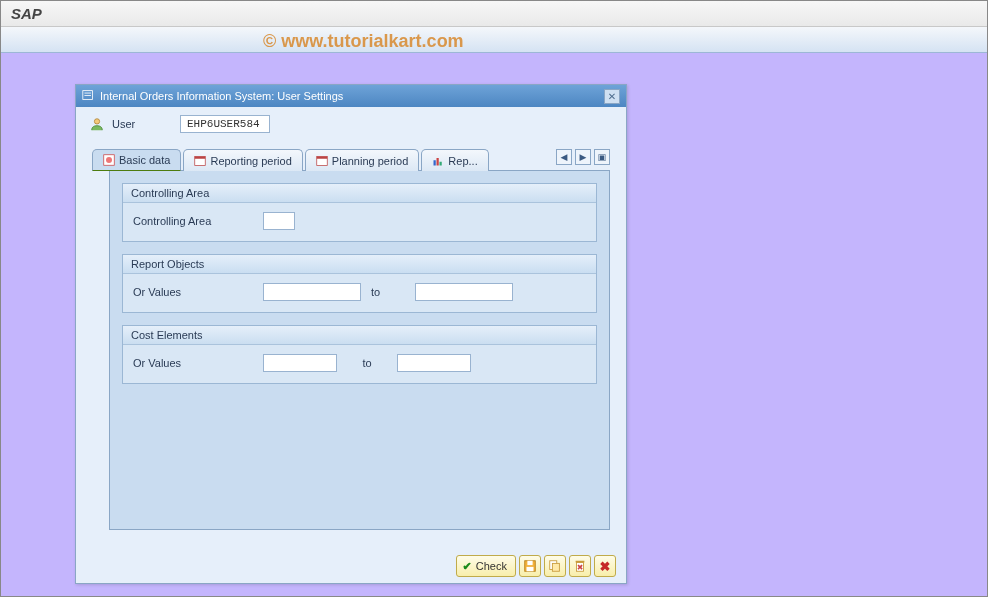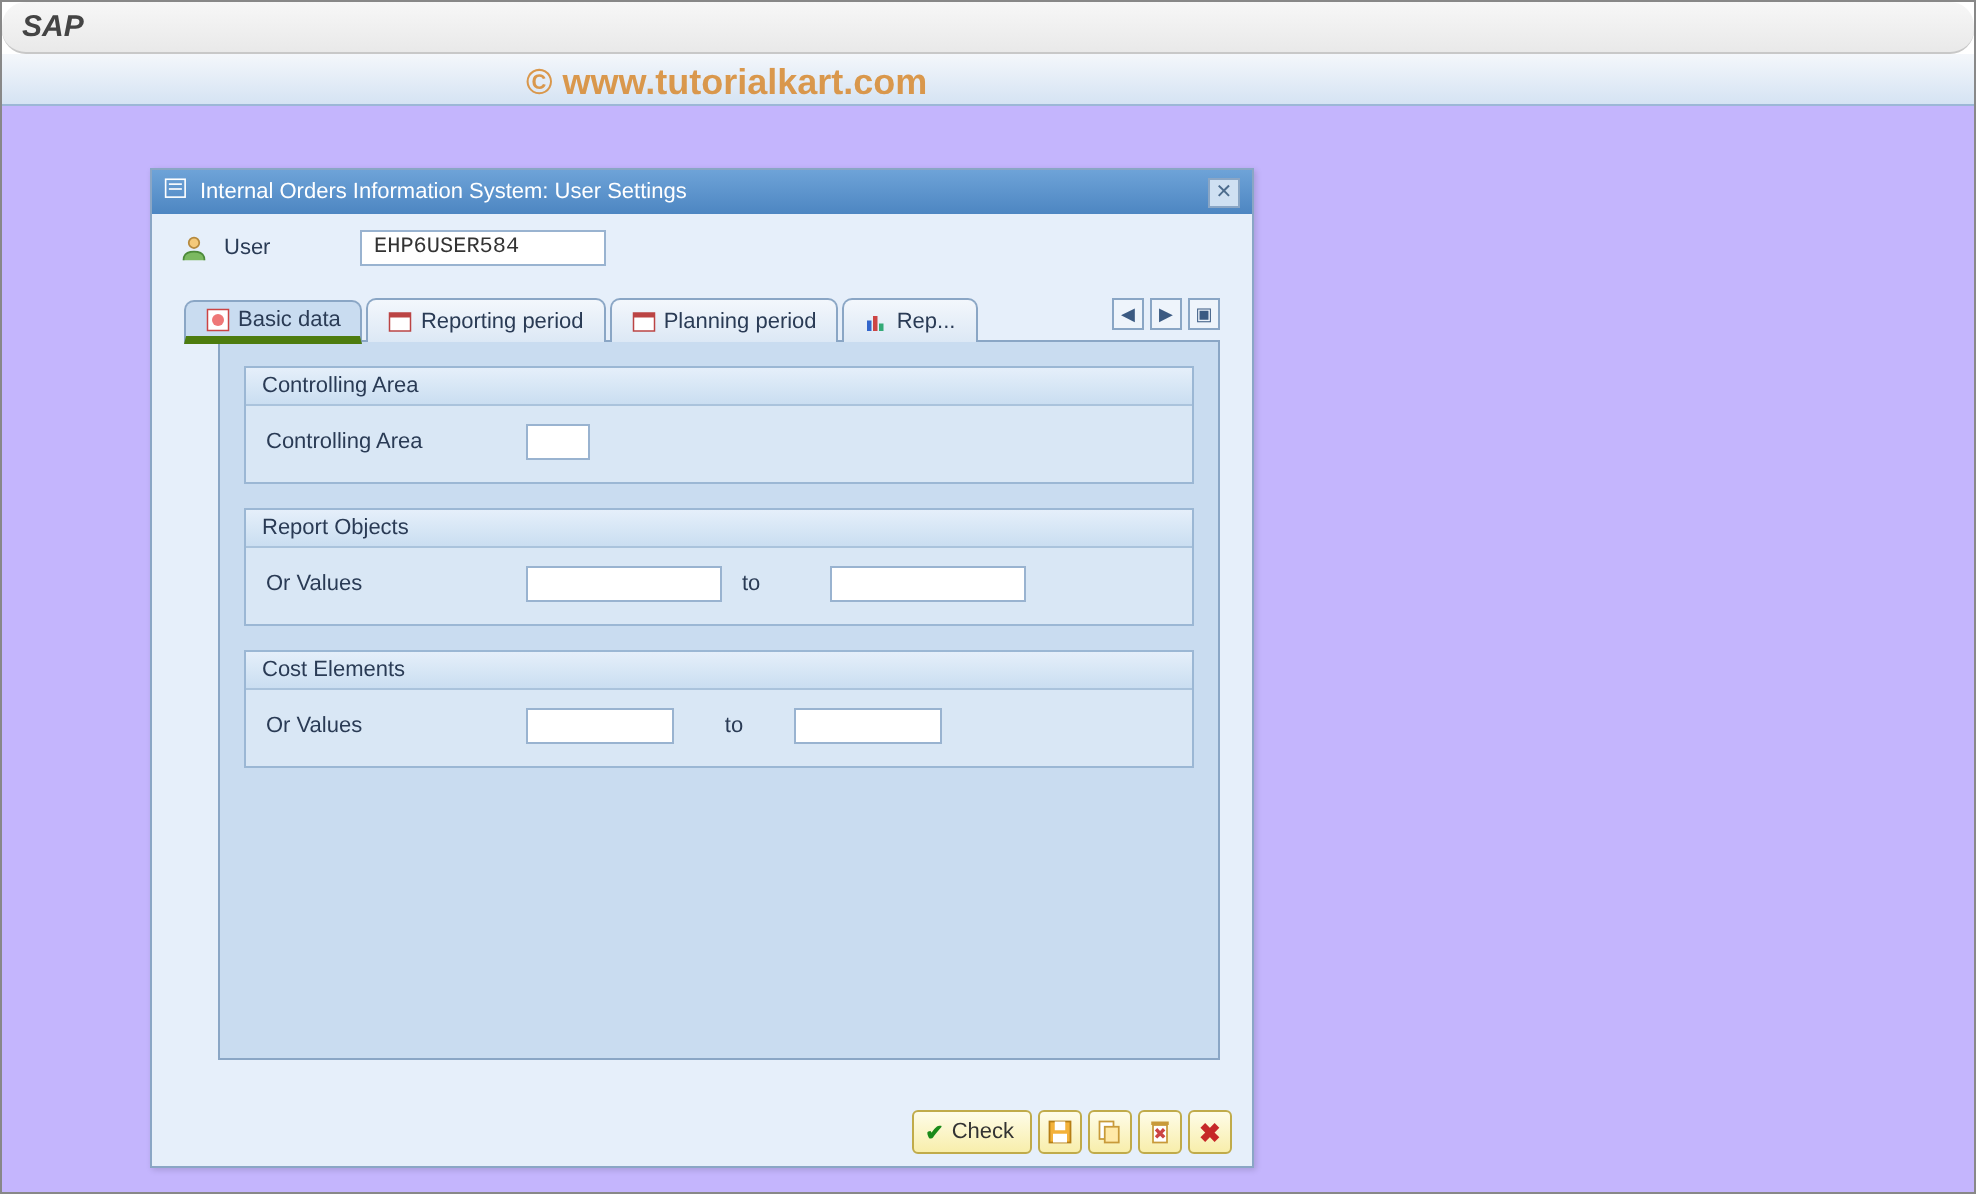--- a/index.html
+++ b/index.html
@@ -19,21 +19,20 @@
   .titlebar {
     height: 26px;
     background: linear-gradient(#f7f7f7,#e9e9e9);
     border-bottom: 1px solid #c8c8c8;
     padding-left: 10px;
     font-style: italic;
     font-weight: bold;
     font-size: 15px;
     color: #444;
     line-height: 26px;
-    border-radius: 12px;
   }
   .toolbar {
     height: 26px;
     background: linear-gradient(#f4f7fb,#d5e3f3);
     border-bottom: 1px solid #9cb7d6;
   }
   .watermark {
     position: absolute;
     top: 30px;
     left: 262px;
@@ -80,21 +79,21 @@
   }
   .dlg-body { padding: 4px 10px 0 10px; }
   .user-row {
     display:flex; align-items:center; gap:8px;
     margin: 4px 0 14px 4px;
   }
   .user-icon { width:14px; height:14px; display:inline-block; }
   .user-label { width:60px; color:#2a3b55; }
   .user-value {
     background:#fff; border:1px solid #99b3d0;
-    padding:2px 6px; width:123px; font-family: "Courier New", monospace;
+    padding:2px 6px; width:90px; font-family: "Courier New", monospace;
     font-size: 11px;
   }
   .tabs {
     position: relative;
     margin: 0 6px;
     height: 24px;
   }
   .tab {
     display:inline-flex;
     align-items:center;
@@ -108,21 +107,21 @@
     border-radius: 5px 5px 0 0;
     margin-right:-1px;
     cursor:pointer;
     font-size:11px;
     position:relative;
     top:2px;
   }
   .tab.active {
     background: #c9dcf0;
     top:1px;
-    border-bottom:4px solid #4d7c0f;
+    border-bottom:1px solid #4d7c0f;
     font-weight:normal;
   }
   .tab-icon { width:12px; height:12px; }
   .tab-nav {
     position:absolute;
     right:0; top:2px;
     display:flex; gap:3px;
   }
   .navbtn {
     width:16px;height:16px;

